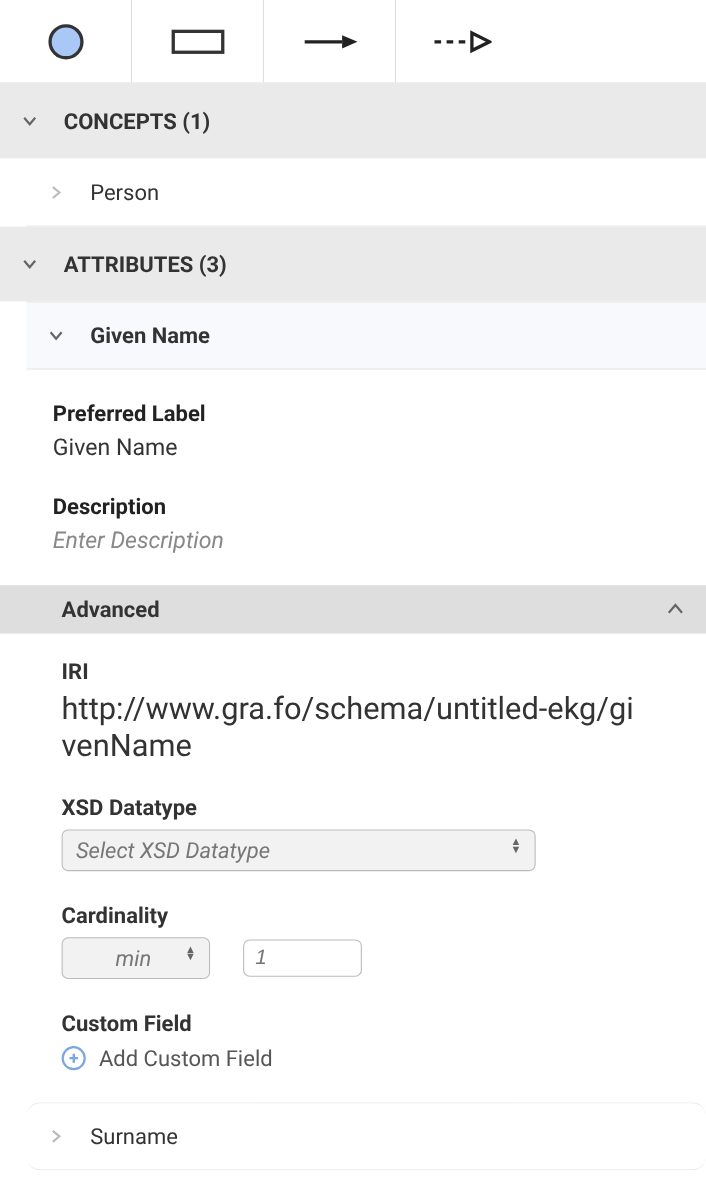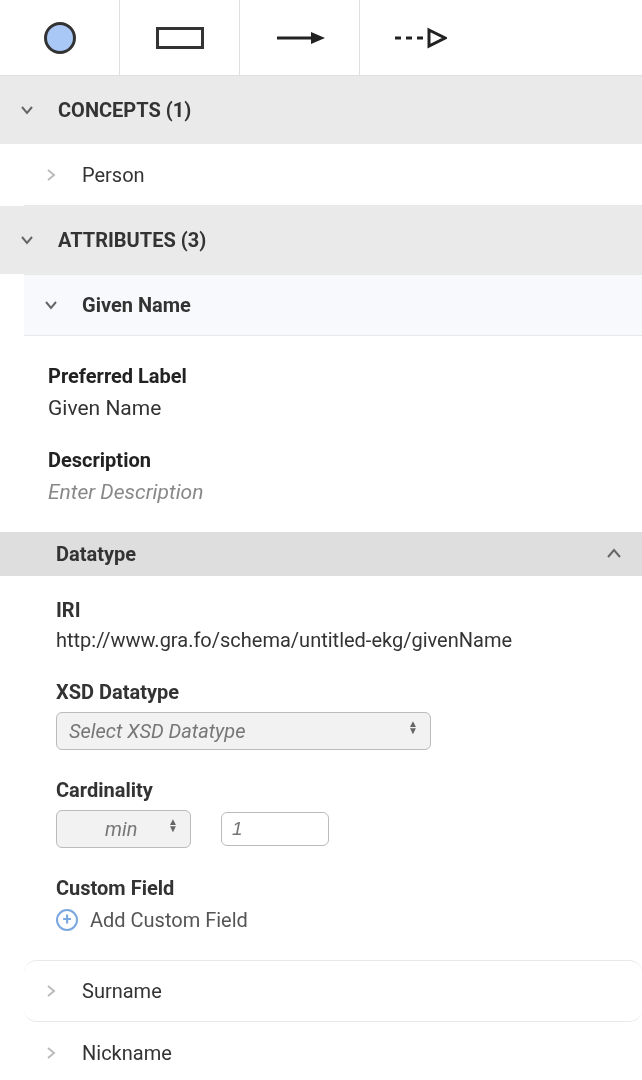--- a/index.html
+++ b/index.html
@@ -98,36 +98,36 @@
     height: 44px;
     padding: 0 20px 0 56px;
     font-weight: 700;
     cursor: pointer;
   }
 
   .advanced-body {
     padding: 22px 56px 28px 56px;
   }
   .iri-label { font-weight: 700; margin-bottom: 6px; }
-  .iri-value { font-size: 20px; color:#333; word-break: break-all; margin-bottom: 28px;}
+  .iri-value { font-size: 28px; color:#333; word-break: break-all; margin-bottom: 28px;}
 
   .xsd-label { font-weight: 700; margin-bottom: 8px; }
   .select-box {
     border: 1px solid #bbb;
     border-radius: 6px;
     background: #f2f2f2;
     height: 38px;
     display: flex;
     align-items: center;
     justify-content: space-between;
     padding: 0 12px;
     font-style: italic;
     color: #777;
     font-size: 20px;
-    width: 375px;
+    width: 431px;
     cursor: pointer;
   }
   .select-box.small { width: 135px; font-weight: 400; padding-left: 48px; }
   .spinner {
     display:flex; flex-direction:column; line-height:0;
     font-size:10px; color:#666;
   }
   .spinner span { height:7px; }
 
   .card-label { font-weight:700; margin: 28px 0 8px 0;}
@@ -224,21 +224,21 @@
   <div class="field-group">
     <div class="field-label">Preferred Label</div>
     <div class="field-value">Given Name</div>
   </div>
   <div class="field-group">
     <div class="field-label">Description</div>
     <div class="field-value field-placeholder">Enter Description</div>
   </div>
 
   <div class="advanced-bar">
-    <span>Datatype</span>
+    <span>Advanced</span>
     <span>
       <svg width="16" height="14">
           <polyline points="2,10 8,3 14,10" fill="none" stroke="#666" stroke-width="2"></polyline>
         </svg>
     </span>
   </div>
 
   <div class="advanced-body">
     <div class="iri-label">IRI</div>
     <div class="iri-value">http://www.gra.fo/schema/untitled-ekg/givenName</div>

